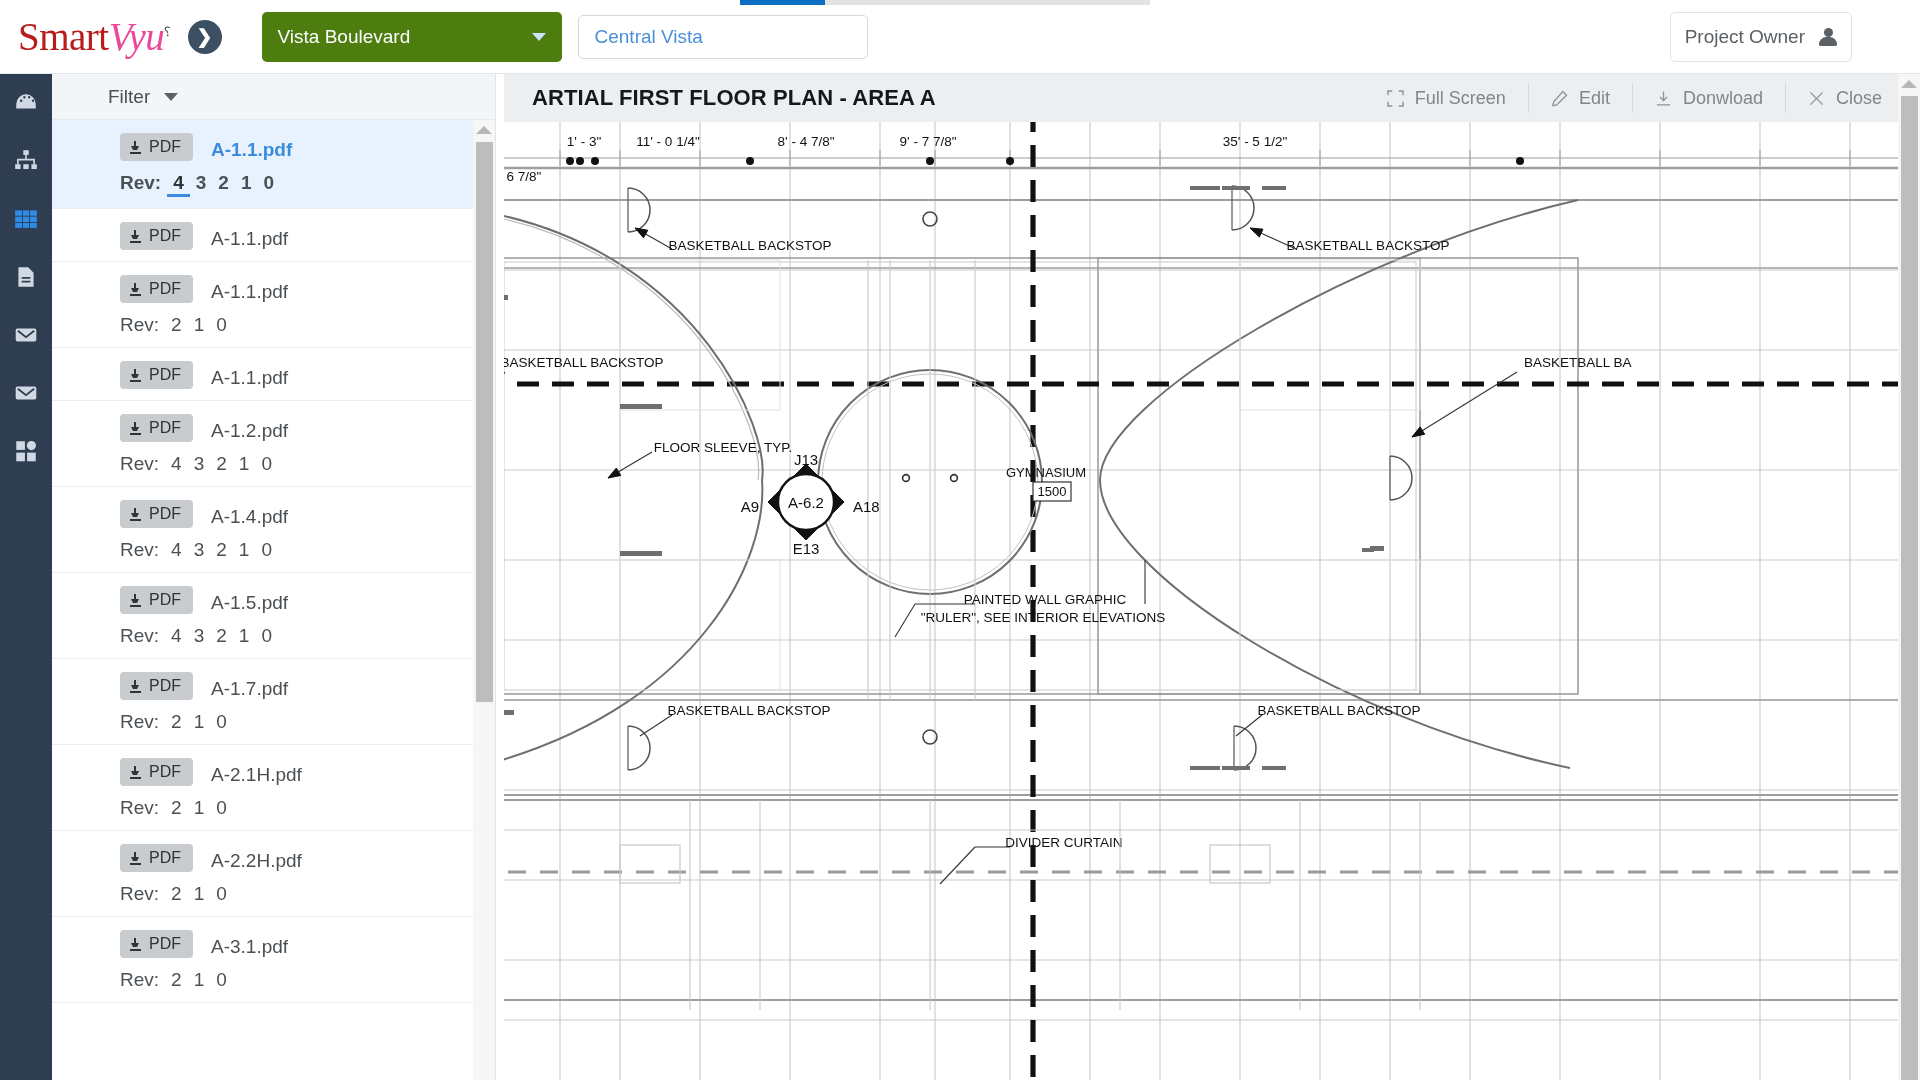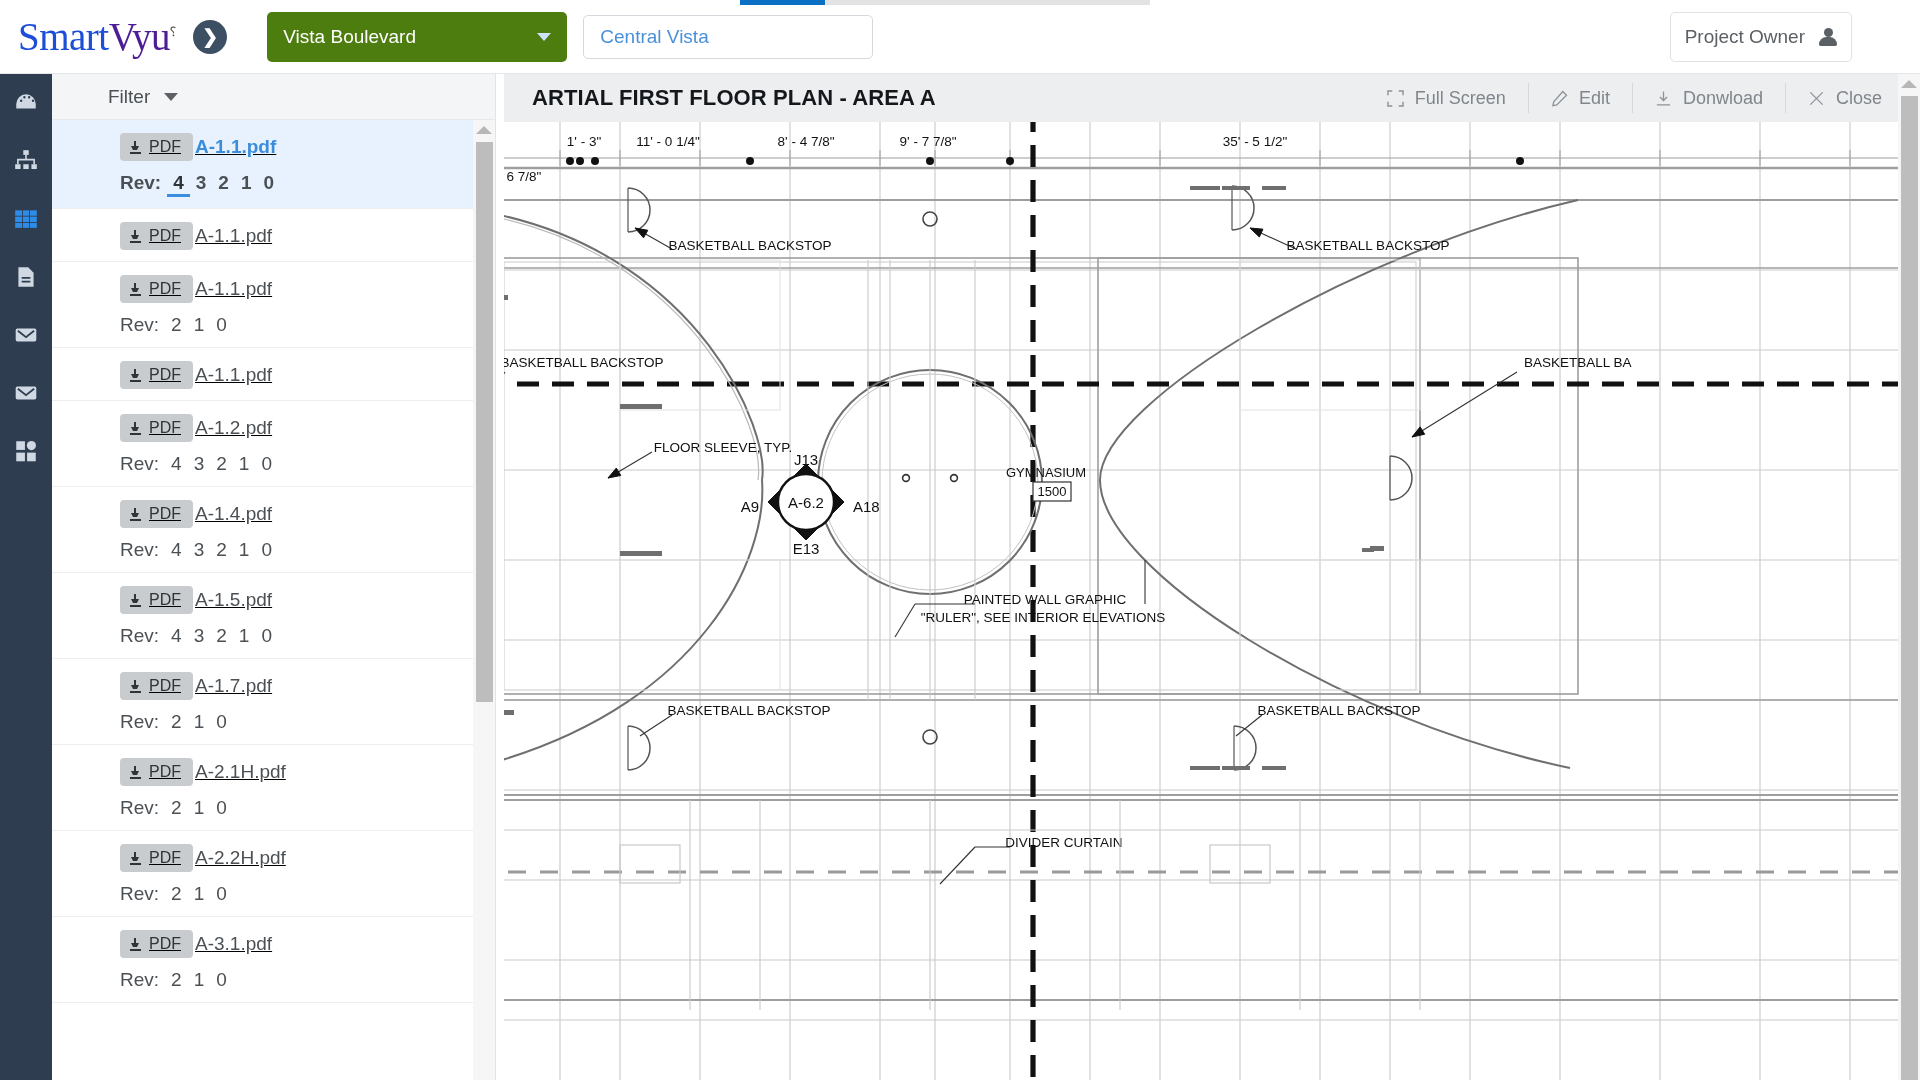--- a/index.html
+++ b/index.html
@@ -20,22 +20,22 @@
   
   #header {
     position: absolute; top: 0; left: 0; width: 1920px; height: 74px;
     background: #fff; border-bottom: 1px solid #e4e7ea;
     display: flex; align-items: center; z-index: 40;
   }
   #logo {
     margin-left: 18px; font-family: "Liberation Serif", serif;
     font-size: 39px; letter-spacing: -0.5px; white-space: nowrap;
   }
-  #logo .s1 { color: #1d4ed8; }
-  #logo .s2 { color: #4c1d95; }
+  #logo .s1 { color: #b91c1c; }
+  #logo .s2 { color: #ec4899; font-style: italic; }
   #logo .tm { font-size: 13px; vertical-align: 14px; color: #444; }
   #chev-btn {
     width: 34px; height: 34px; border-radius: 50%;
     background: #3d4f63; color: #fff; margin-left: 18px;
     display: flex; align-items: center; justify-content: center;
     font-size: 19px; font-weight: bold; cursor: pointer;
   }
   #proj-select {
     margin-left: 40px; width: 300px; height: 50px;
     background: #4d7c0f; border-radius: 5px; color: #fff;
@@ -91,21 +91,21 @@
     margin-left: 14px; width: 0; height: 0;
     border-left: 7px solid transparent; border-right: 7px solid transparent;
     border-top: 8px solid #5d6166;
   }
   #filelist { flex: 1; position: relative; overflow: hidden; }
   .file-row {
     border-bottom: 1px solid #eceff1; padding: 13px 0 11px 68px;
     cursor: pointer;
   }
   .file-row.sel { background: #e8f2fe; }
-  .frow-top { display: flex; align-items: center; gap: 2px; text-decoration: underline; }
+  .frow-top { display: flex; align-items: flex-end; gap: 18px; }
   .pdf-btn {
     background: #c9cccf; color: #2f3438; border-radius: 4px;
     padding: 5px 12px 5px 10px; font-size: 16px;
     display: inline-flex; align-items: center; gap: 8px; white-space: nowrap;
   }
   .dl-ic { display:inline-block; width:11px; height:13px; position:relative; }
   .dl-ic i.st { position:absolute; left:4px; top:0; width:2px; height:8px; background:#2f3438;}
   .dl-ic i.ar { position:absolute; left:1px; top:5px; width:8px; height:4px;
       border-left:2px solid transparent; border-right:2px solid transparent;
       border-top:4px solid #2f3438; }

